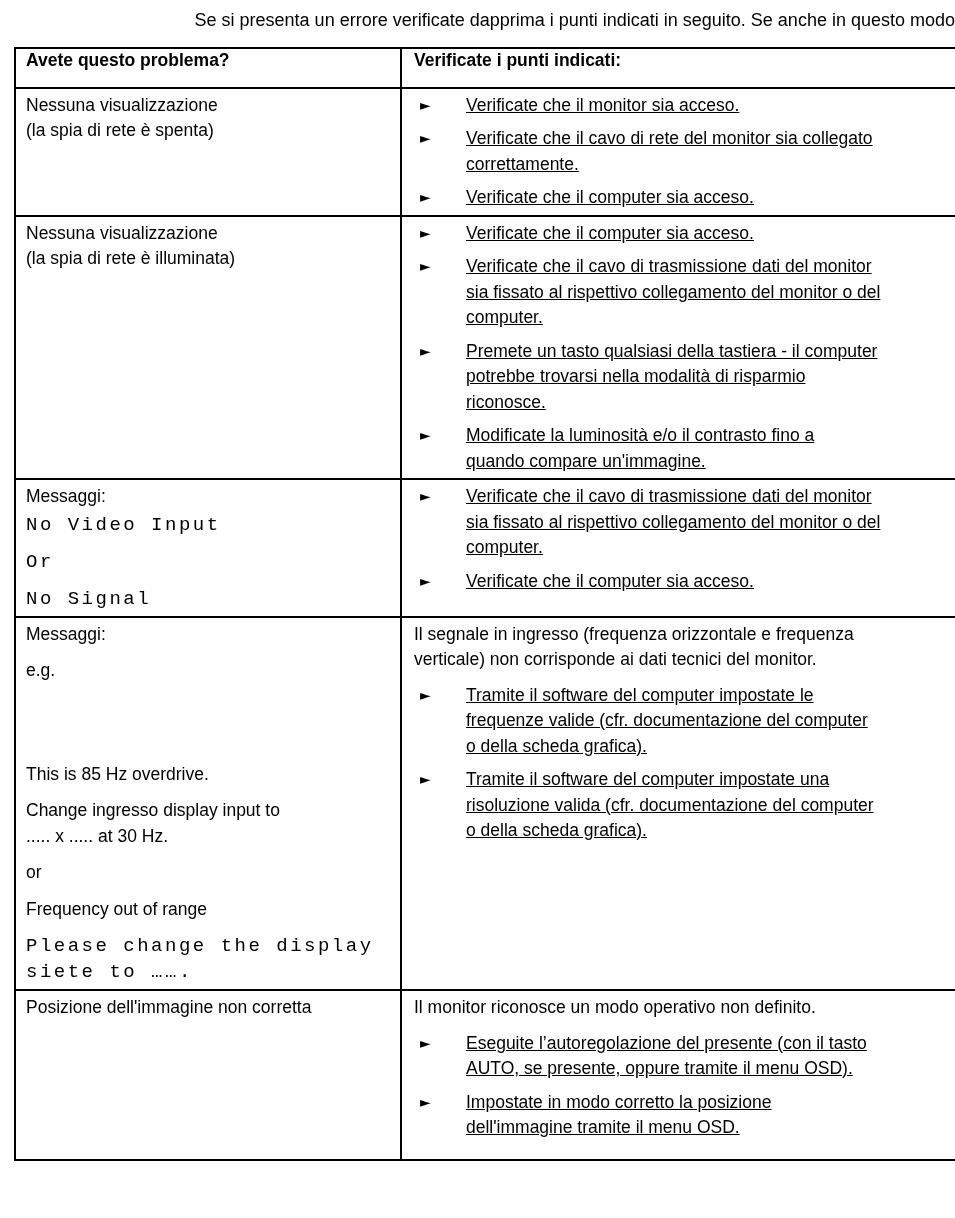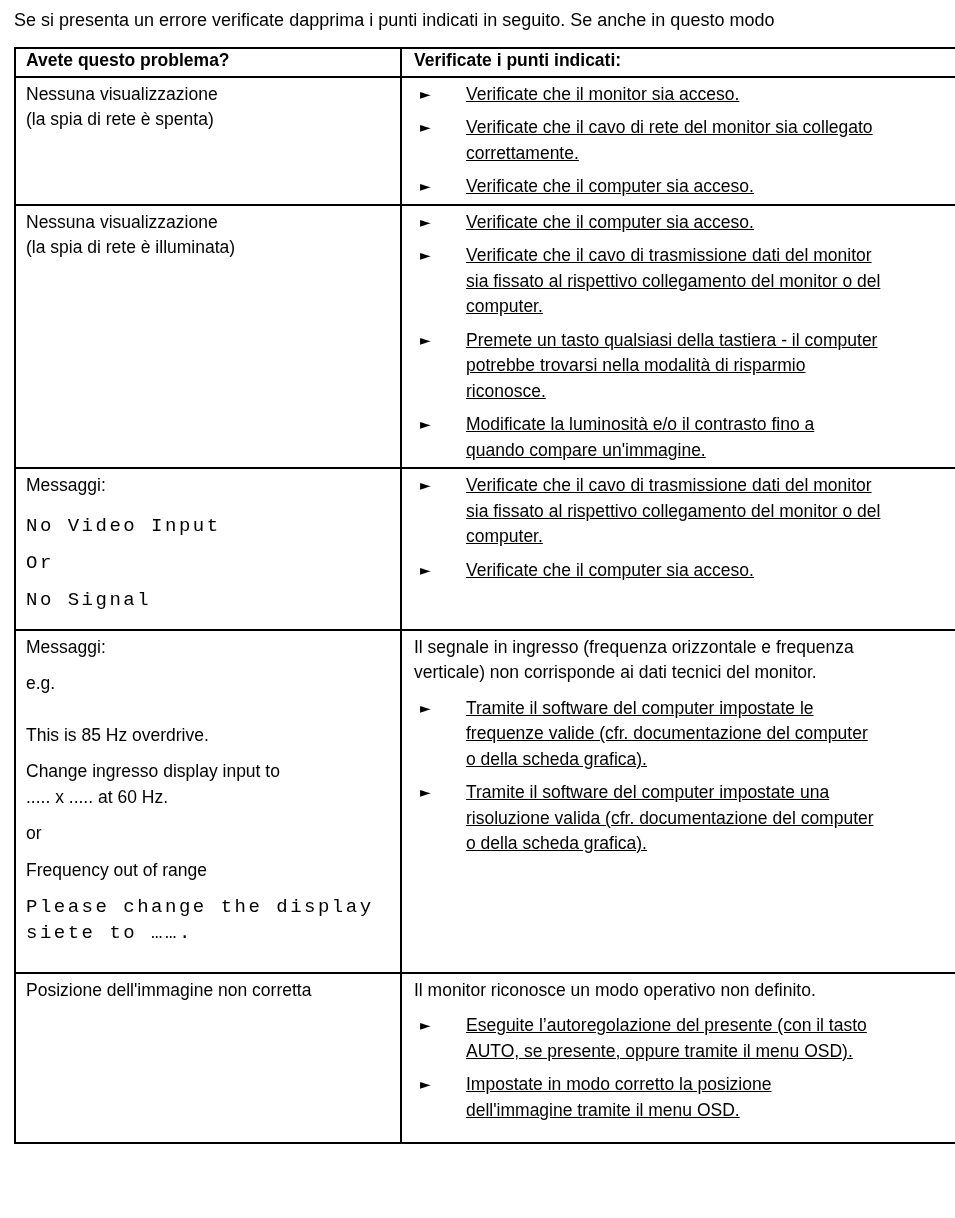--- a/index.html
+++ b/index.html
@@ -13,55 +13,55 @@
   .page { padding-top:8px; padding-left:14px; }
 
   h1 {
     font-size:33px;
     line-height:40px;
     font-weight:bold;
     letter-spacing:0.5px;
     margin-bottom:24px;
   }
 
-  .intro { font-size:18px; line-height:27px; margin-bottom:13px; }
+  .intro { font-size:18px; line-height:27px; margin-bottom:13px;text-align:right; }
   .intro .ln { display:block; white-space:nowrap; }
 
   table.tbl {
     border-collapse:collapse;
     table-layout:fixed;
     width:1108px;
     margin-top:10px;
   }
   col.col-problem { width:386px; }
   td {
     border:2px solid #000;
     vertical-align:top;
     font-size:17.5px;
   }
   tr.hdr td {
     font-weight:bold;
-    height:29px;
+    height:40px;
     padding:1px 6px 0 10px;
   }
   tr.hdr td.checks-h { padding-left:12px; }
   tr.r0 { height:127px; }
   tr.r1 { height:259px; }
   tr.r2 { height:136px; }
   tr.r3 { height:343px; }
   tr.r4 { height:170px; }
 
-  td.prob   { padding:4px 6px 16px 10px; }
+  td.prob   { padding:4px 6px 4px 10px; }
   td.checks { padding:4px 0 4px 12px; }
 
   .ln { display:block; white-space:nowrap; line-height:25.5px; }
 
   .para     { margin-top:11px; }
-  .para-big { margin-top:26px; }
-  .tight    { margin-top:14px; }
+  .para-big { margin-top:78px; }
+  .tight    { margin-top:2px; }
 
   .mono, .mono .ln {
     font-family:"Liberation Mono", "DejaVu Sans Mono", monospace;
     font-size:19px;
     letter-spacing:2.5px;
     line-height:26px;
   }
 
   .bullet { display:flex; margin-top:8px; }
   .bullet.first { margin-top:0; }
@@ -188,21 +188,21 @@
       </td>
     </tr>
 
     <tr class="r3">
       <td class="prob">
         <div class="ln">Messaggi:</div>
         <div class="ln para">e.g.</div>
         <div class="ln para-big">This is 85 Hz overdrive.</div>
         <div class="para">
           <span class="ln">Change ingresso display input to</span>
-          <span class="ln">..... x ..... at 60 Hz.</span>
+          <span class="ln">..... x ..... at 30 Hz.</span>
         </div>
         <div class="ln para">or</div>
         <div class="ln para">Frequency out of range</div>
         <div class="para mono">
           <span class="ln">Please change the display</span>
           <span class="ln">siete to …….</span>
         </div>
       </td>
       <td class="checks">
         <div>

